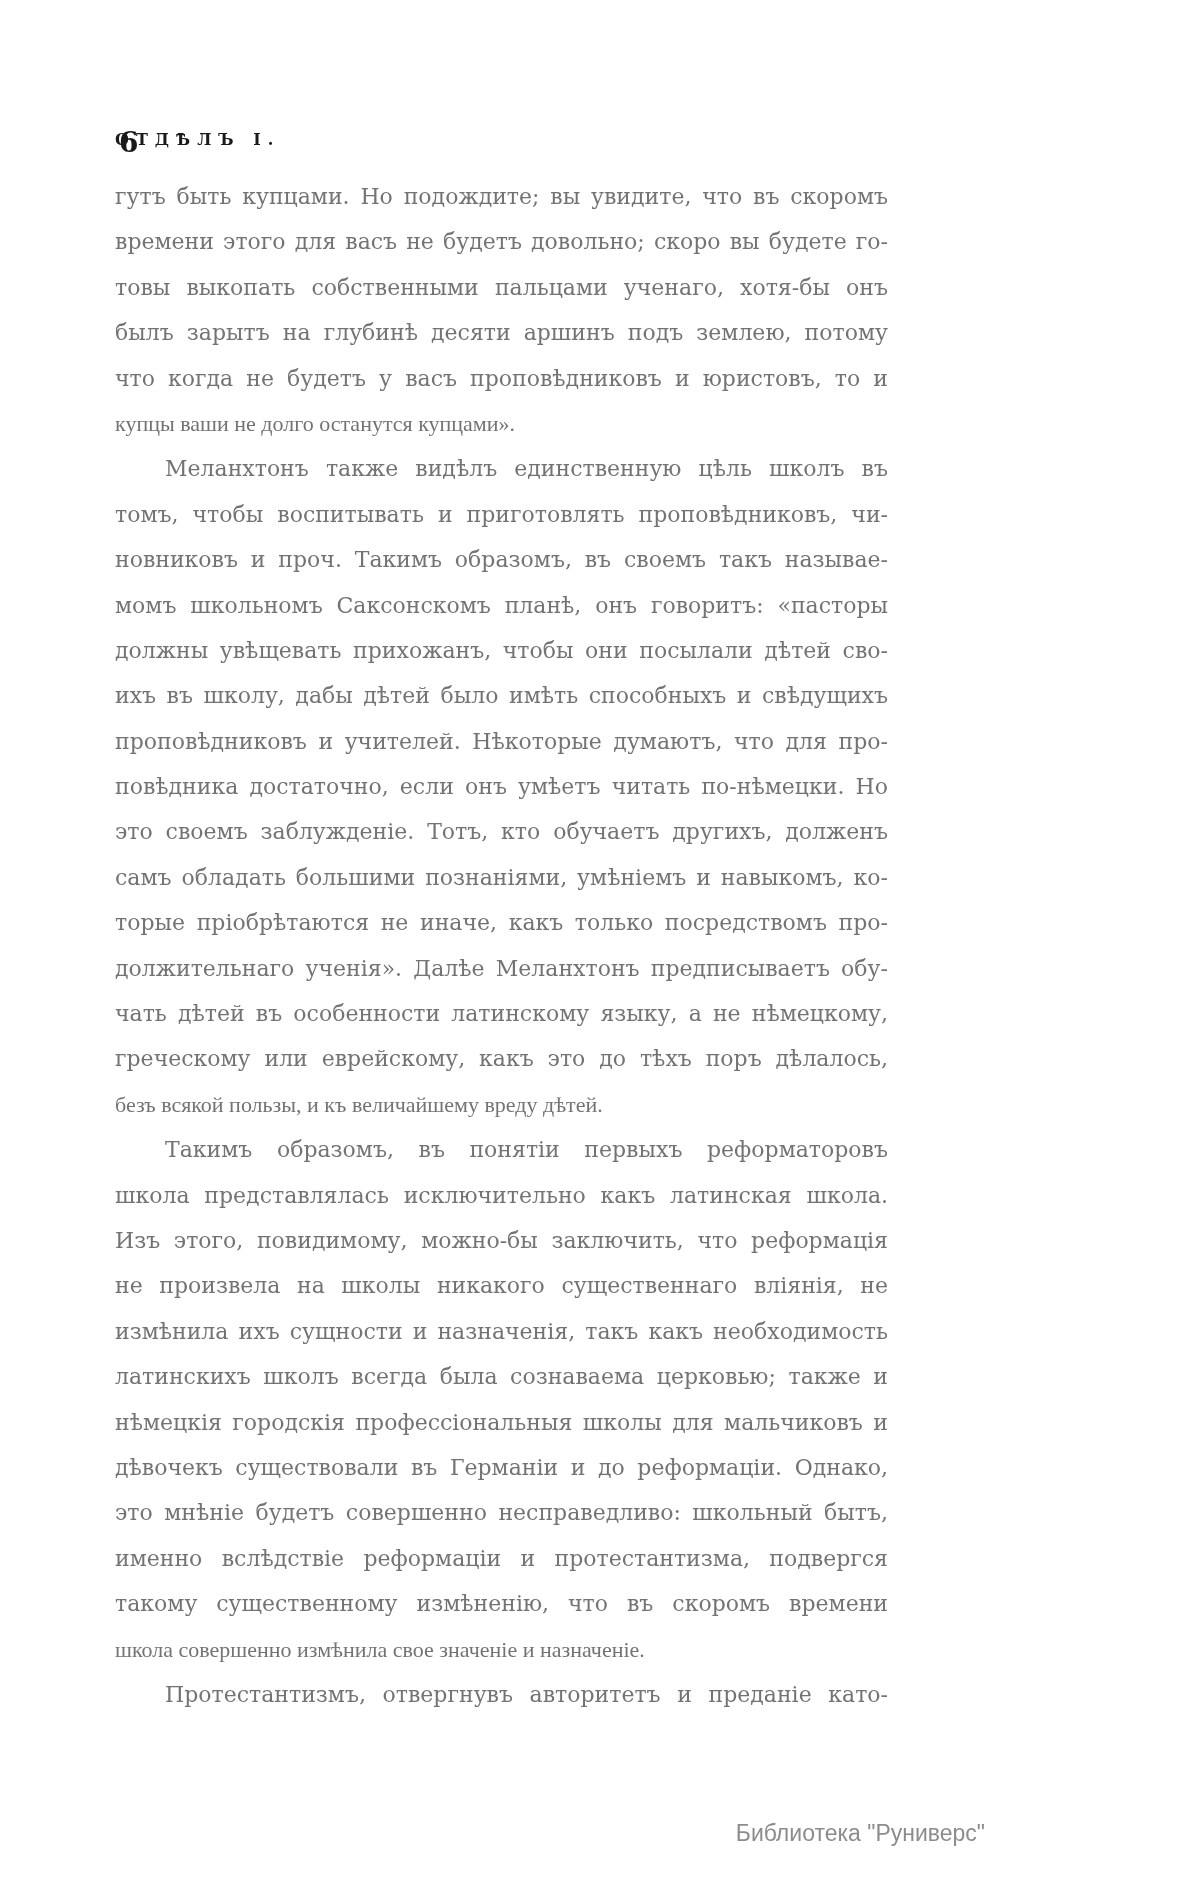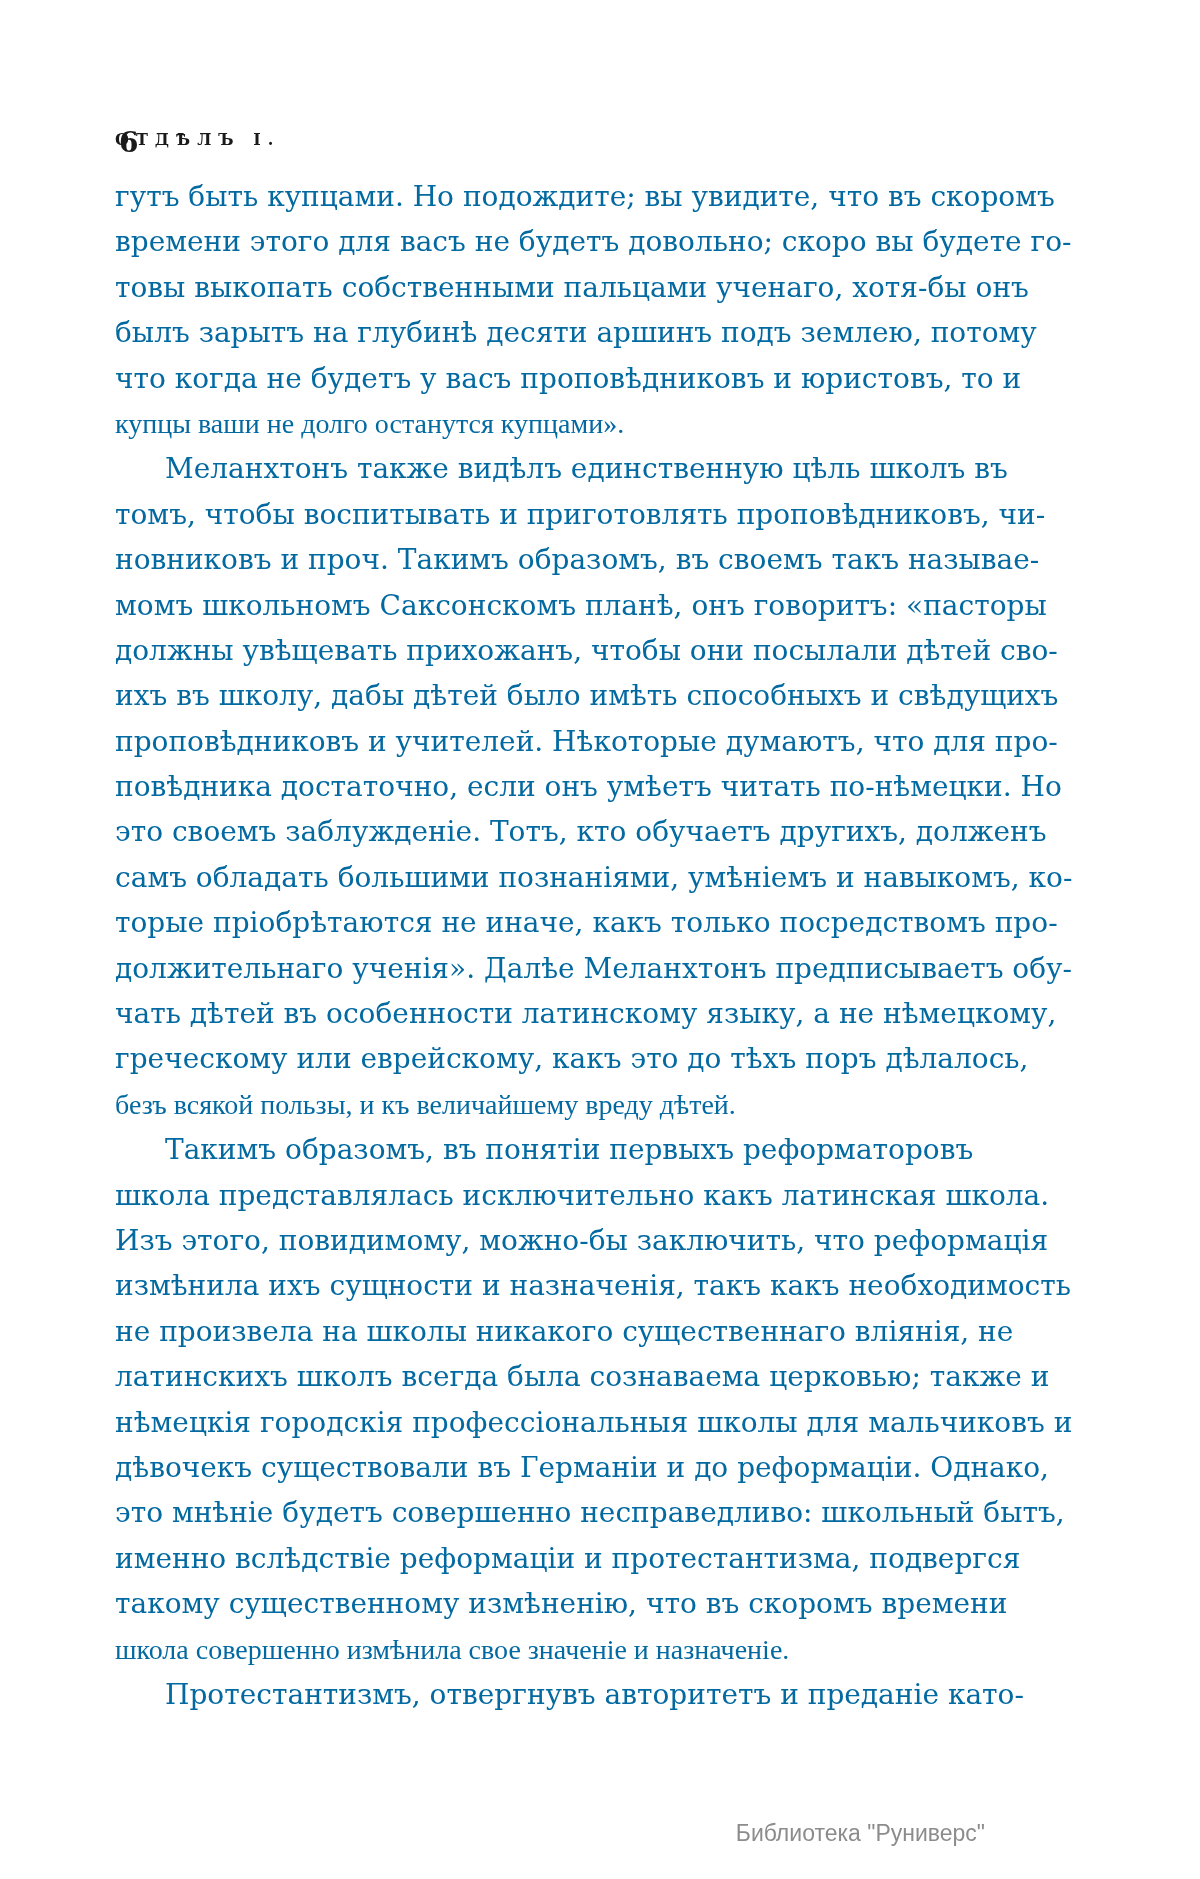--- a/index.html
+++ b/index.html
@@ -22,27 +22,27 @@
     text-align:left;
     font-size:16px;font-weight:bold;
     letter-spacing:7px;
     color:#1a1a1a;
     padding-top:4px;
   }
   .textblock{
     position:absolute;left:115px;top:174px;width:773px;
   }
   .line{
-    font-size:28px;
+    font-size:22px;
     line-height:45.4px;
     height:45.4px;
     text-align:justify;
     text-align-last:justify;
     white-space:nowrap;
-    color:#0369a1;
+    color:#737373;
   }
   .line.indent{text-indent:50px;}
   .line.end{text-align-last:left;font-family:Liberation Serif, serif;}
   .watermark{
     position:absolute;top:1820px;right:215px;
     font-family:"Liberation Sans", sans-serif;
     font-size:23px;
     color:#8c8c8c;
   }
 </style>
@@ -77,22 +77,22 @@
     <div class="line">самъ обладать большими познаніями, умѣніемъ и навыкомъ, ко-</div>
     <div class="line">торые пріобрѣтаются не иначе, какъ только посредствомъ про-</div>
     <div class="line">должительнаго ученія». Далѣе Меланхтонъ предписываетъ обу-</div>
     <div class="line">чать дѣтей въ особенности латинскому языку, а не нѣмецкому,</div>
     <div class="line">греческому или еврейскому, какъ это до тѣхъ поръ дѣлалось,</div>
     <div class="line end">безъ всякой пользы, и къ величайшему вреду дѣтей.</div>
 
     <div class="line indent">Такимъ образомъ, въ понятіи первыхъ реформаторовъ</div>
     <div class="line">школа представлялась исключительно какъ латинская школа.</div>
     <div class="line">Изъ этого, повидимому, можно-бы заключить, что реформація</div>
+    <div class="line">не произвела на школы никакого существеннаго вліянія, не</div>
     <div class="line">измѣнила ихъ сущности и назначенія, такъ какъ необходимость</div>
-    <div class="line">не произвела на школы никакого существеннаго вліянія, не</div>
     <div class="line">латинскихъ школъ всегда была сознаваема церковью; также и</div>
     <div class="line">нѣмецкія городскія профессіональныя школы для мальчиковъ и</div>
     <div class="line">дѣвочекъ существовали въ Германіи и до реформаціи. Однако,</div>
     <div class="line">это мнѣніе будетъ совершенно несправедливо: школьный бытъ,</div>
     <div class="line">именно вслѣдствіе реформаціи и протестантизма, подвергся</div>
     <div class="line">такому существенному измѣненію, что въ скоромъ времени</div>
     <div class="line end">школа совершенно измѣнила свое значеніе и назначеніе.</div>
 
     <div class="line indent">Протестантизмъ, отвергнувъ авторитетъ и преданіе като-</div>
   </div>

